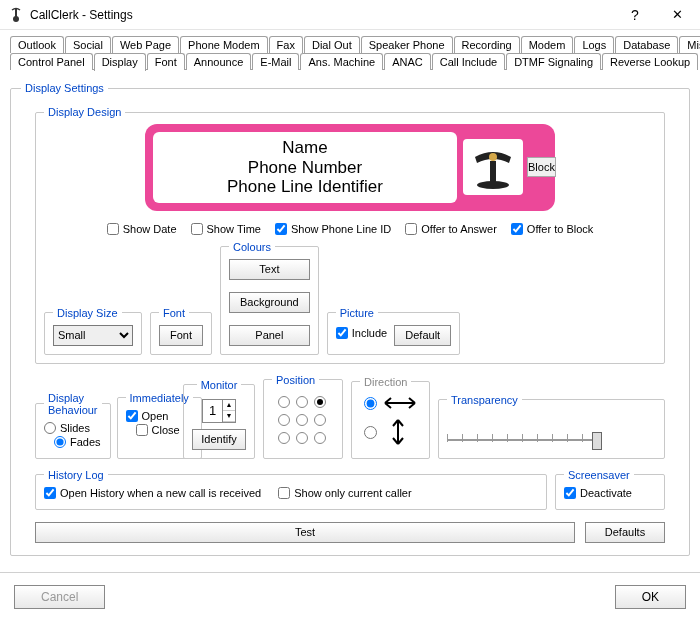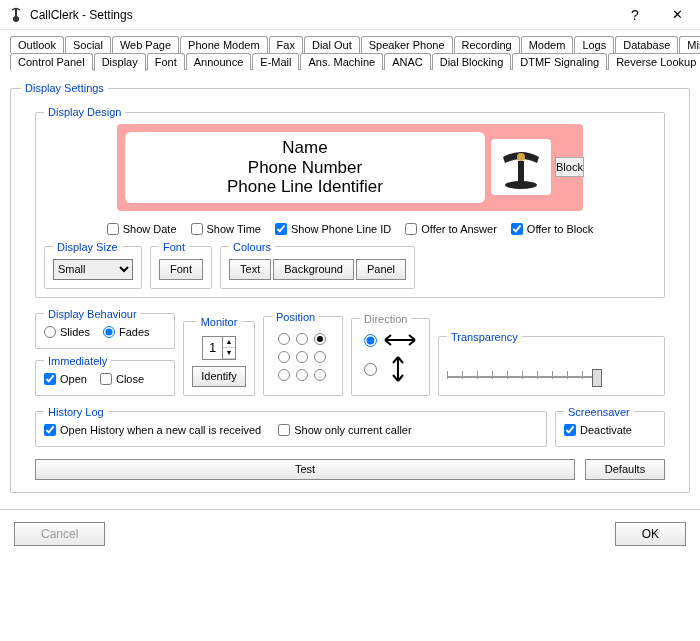--- a/index.html
+++ b/index.html
@@ -66,26 +66,26 @@
   legend {
     padding: 0 4px;
     color: #0046c8;
     font-size: 11px;
   }
   .outer-fieldset { margin-top: 12px; padding: 12px 10px 12px 10px; }
   .row { display: flex; align-items: flex-end; gap: 8px; }
   
   .preview-wrap { display:flex; justify-content:center; }
   .preview {
-    background: #fca5a5;
-    border-radius: 4px;
+    background: #ec4899;
+    border-radius: 12px;
     padding: 8px;
     display: flex;
     gap: 6px;
-    width: 466px;
+    width: 410px;
   }
   .preview-text {
     background: #fff;
     border-radius: 6px;
     flex: 1;
     text-align: center;
     padding: 6px 4px;
     font-size: 17px;
     line-height: 1.15;
     display:flex; flex-direction:column; justify-content:center;
@@ -113,21 +113,21 @@
     font-size: 11px;
     min-height: 21px;
     text-align:center;
     display:inline-flex; align-items:center; justify-content:center;
   }
   .btn.big { padding: 4px 26px; font-size:12px; }
   .btn:disabled, .btn.disabled { color:#999; }
   select {
     border:1px solid #7a7a7a; font-size:11px; height:21px; width:80px;
   }
-  .colours-btns { display:flex; gap:2px; }
+  .colours-btns { display:flex; gap:12px;flex-direction:column; }
   
   .spinner { display:flex; border:1px solid #888; width:34px; height:24px; }
   .spinner .val { flex:1; display:flex;align-items:center;justify-content:center; font-size:13px; border-right:1px solid #888;}
   .spinner .arrows { width:12px; display:flex; flex-direction:column;}
   .spinner .arrows div { flex:1; font-size:7px; display:flex;align-items:center;justify-content:center; border-bottom:1px solid #ccc;}
   
   .posgrid { display:grid; grid-template-columns:repeat(3,14px); grid-template-rows:repeat(3,14px); gap:4px; padding:4px 6px;}
   .posgrid .r { width:12px;height:12px;border:1px solid #888;border-radius:50%; background:#fff; position:relative;}
   .posgrid .r.sel::after{content:"";position:absolute;inset:2px;border-radius:50%;background:#000;}
   
@@ -184,21 +184,21 @@
         <div class="tab">Misc.</div>
       </div>
     <div class="tabrow" id="tabs-row2">
         <div class="tab">Control Panel</div>
         <div class="tab active">Display</div>
         <div class="tab">Font</div>
         <div class="tab">Announce</div>
         <div class="tab">E-Mail</div>
         <div class="tab">Ans. Machine</div>
         <div class="tab">ANAC</div>
-        <div class="tab">Dial Blocking</div>
+        <div class="tab">Call Include</div>
         <div class="tab">DTMF Signaling</div>
         <div class="tab">Reverse Lookup</div>
       </div>
     <div class="tabline"></div>
   </div>
 
   <fieldset class="outer-fieldset">
     <legend>Display Settings</legend>
 
     <div style="padding:0 14px;">
@@ -259,25 +259,33 @@
           <button class="btn">Font</button>
         </fieldset>
         <fieldset style="flex:0 0 auto;">
           <legend>Colours</legend>
           <span class="colours-btns">
             <button class="btn">Text</button>
             <button class="btn">Background</button>
             <button class="btn">Panel</button>
           </span>
         </fieldset>
+        <fieldset style="flex:0 0 auto;">
+          <legend>Picture</legend>
+          <label class="chk" style="margin-right:4px;">
+                <input type="checkbox" id="c_picinc" checked="" style="">
+                <span>Include</span>
+              </label>
+          <button class="btn">Default</button>
+        </fieldset>
       </div>
     </fieldset>
 
     <div class="row mid-cluster" style="margin-top:10px; gap:8px;">
-      <div style="display:flex; flex-direction:column; gap:6px; flex:0 0 auto; width:140px;">
+      <div style="display:flex; flex-direction:row; gap:6px; flex:0 0 auto; width:140px;">
         <fieldset>
           <legend>Display Behaviour</legend>
           <label class="rad">
                 <input type="radio" name="beh" id="r_slides" style="">
                 <span>Slides</span>
               </label>
           <label class="rad" style="margin-left:10px;">
                 <input type="radio" name="beh" id="r_fades" checked="" style="">
                 <span>Fades</span>
               </label>

